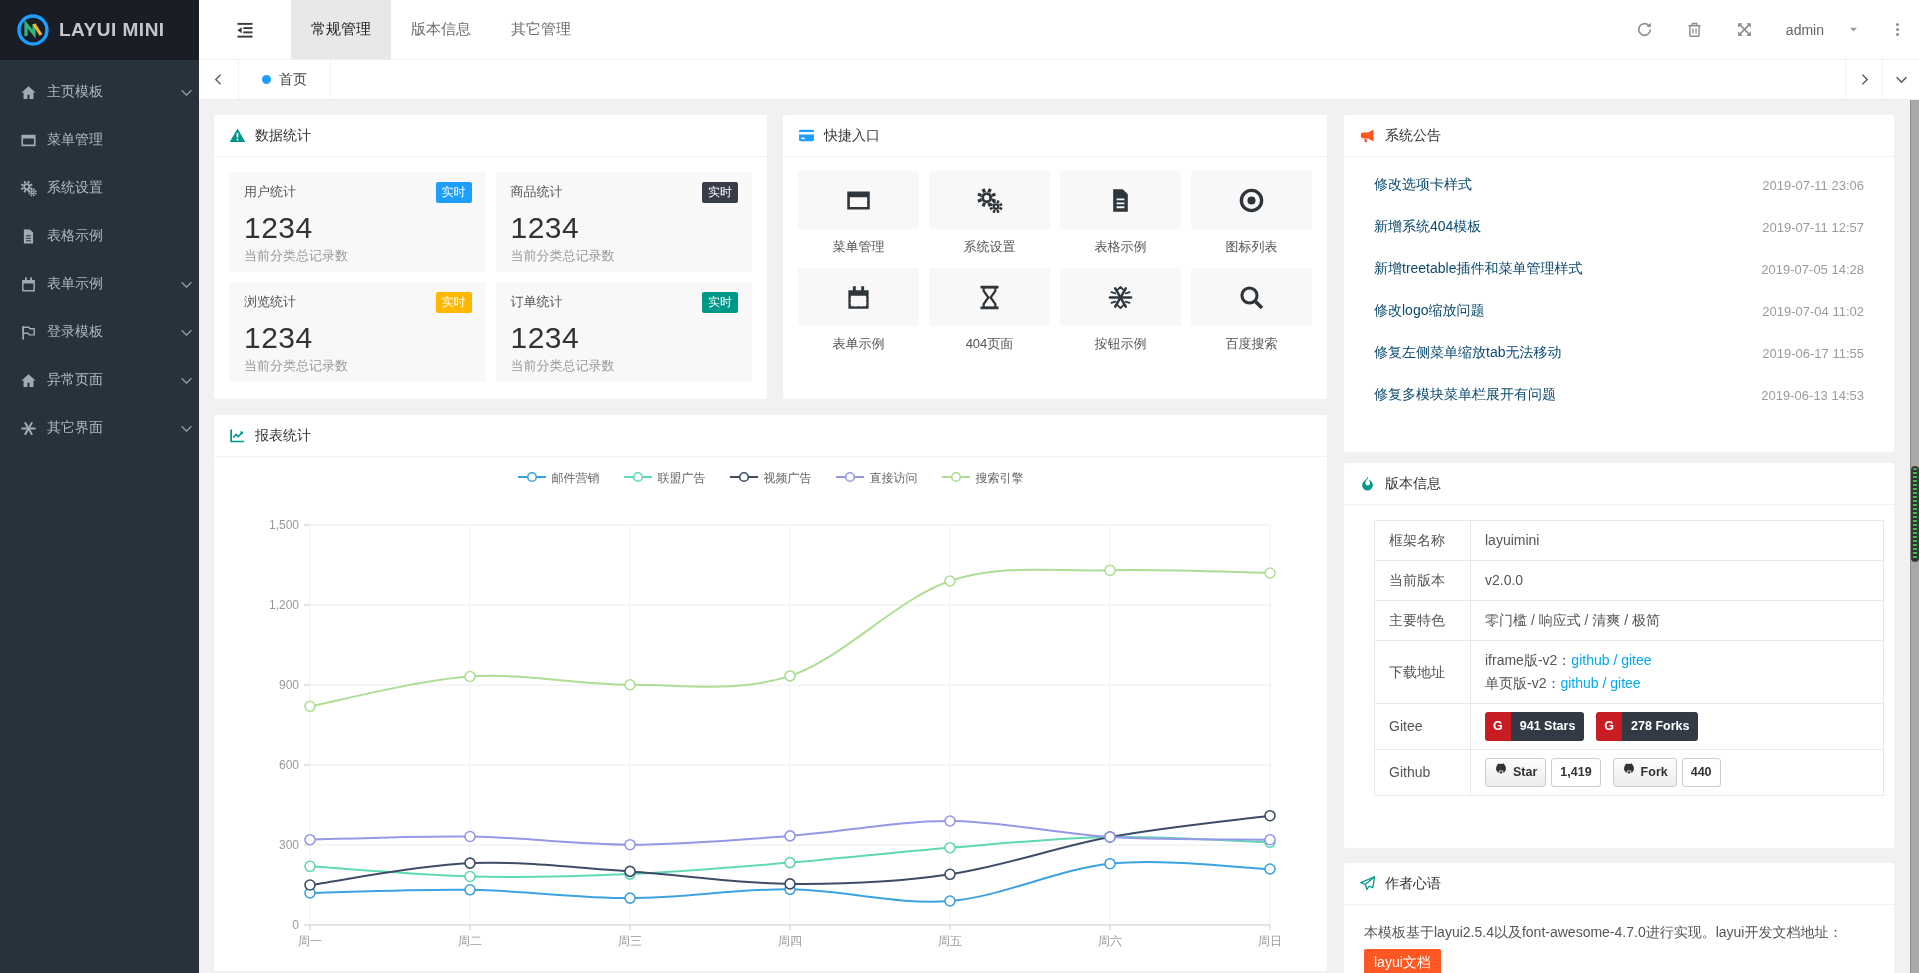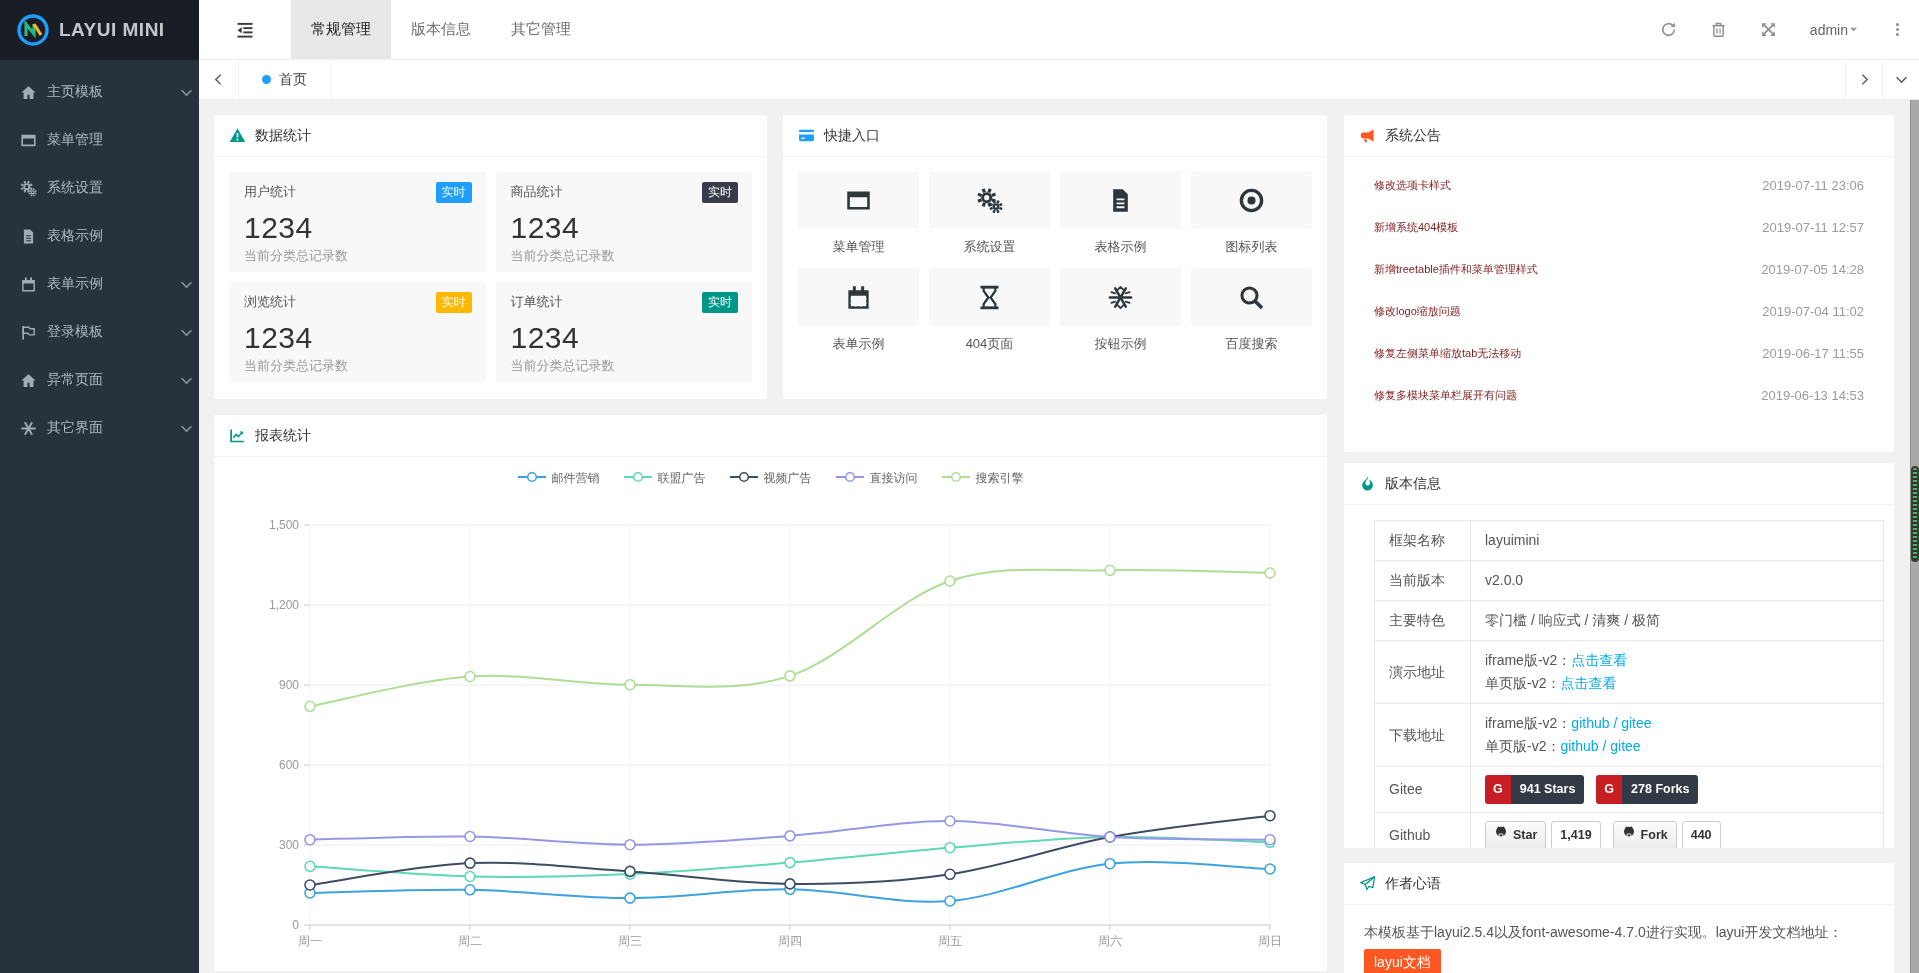--- a/index.html
+++ b/index.html
@@ -21,21 +21,21 @@
 
 .header{position:absolute;left:199px;top:0;right:0;height:60px;background:#fff;border-bottom:1px solid #EFEFEF;display:flex;align-items:stretch;z-index:5}
 .hamburger{width:92px;display:flex;align-items:center;justify-content:center;cursor:pointer}
 .hamburger .h-icon{width:20px;height:20px;color:#3a3a3a}
 .module-tabs{display:flex}
 .module-tab{width:100px;display:flex;align-items:center;justify-content:center;font-size:15px;color:#6F6F6F;cursor:pointer;white-space:nowrap}
 .module-tab.active{background:#E8E8E8;color:#1F1F1F}
 .header-right{margin-left:auto;display:flex;align-items:stretch}
 .hbtn{width:50px;display:flex;align-items:center;justify-content:center;color:#8D8D8D;cursor:pointer}
 .hbtn .h-icon{width:17px;height:17px}
-.admin{display:flex;align-items:center;gap:0;color:#666;font-size:14px;padding:0 16px;cursor:pointer}
+.admin{display:flex;align-items:center;gap:24px;color:#666;font-size:14px;padding:0 16px;cursor:pointer}
 .admin .caret{width:11px;height:11px;color:#9a9a9a}
 .more-box{width:44px;display:flex;align-items:center;justify-content:center;color:#8D8D8D;cursor:pointer}
 .more-box .h-icon{width:15px;height:15px}
 
 
 .tabbar{position:absolute;left:199px;top:60px;right:0;height:40px;background:#fff;border-bottom:1px solid #ECECEC;display:flex;z-index:4}
 .tab-nav{width:40px;border-right:1px solid #F2F2F2;display:flex;align-items:center;justify-content:center;color:#555;cursor:pointer}
 .tab-nav .h-icon,.tab-ctrl .h-icon{width:13px;height:13px}
 .tab{width:92px;display:flex;align-items:center;justify-content:center;gap:8px;font-size:14px;color:#444;border-right:1px solid #F2F2F2;cursor:pointer}
 .tab .dot{width:9px;height:9px;border-radius:50%;background:#1E9FFF}
@@ -59,21 +59,21 @@
 
 .quick-grid{padding:14px 15px;display:grid;grid-template-columns:repeat(4,1fr);gap:12px 10px}
 .q-item{text-align:center;cursor:pointer}
 .q-box{height:58px;background:#F8F8F8;display:flex;align-items:center;justify-content:center;color:#2E353B;border-radius:2px}
 .q-box .q-icon{width:27px;height:27px}
 .q-label{font-size:13px;color:#555;margin-top:9px}
 
 
 .ann-list{padding:7px 0}
 .ann-row{height:42px;display:flex;align-items:center;justify-content:space-between;padding:0 30px 0 30px}
-.ann-text{font-size:11px;color:#7f1d1d;white-space:nowrap;overflow:hidden}
+.ann-text{font-size:14px;color:#0c4a6e;white-space:nowrap;overflow:hidden}
 .ann-date{font-size:13px;color:#9B9B9B;white-space:nowrap;margin-left:12px}
 
 
 .legend{display:flex;justify-content:center;align-items:center;gap:24px;margin-top:13px}
 .legend-item{display:flex;align-items:center;gap:6px;font-size:12px;color:#666;cursor:pointer}
 .chart-wrap{position:relative}
 
 
 .v-table{border-collapse:collapse;margin:15px 30px;width:calc(100% - 40px);font-size:14px;color:#555;table-layout:fixed}
 .v-table td{border:1px solid #E9E9E9;padding:8px 14px;vertical-align:middle;line-height:23px}
@@ -672,24 +672,20 @@
             </tr>
             <tr>
               <td class="lbl">当前版本</td>
               <td>v2.0.0</td>
             </tr>
             <tr>
               <td class="lbl">主要特色</td>
               <td>零门槛 / 响应式 / 清爽 / 极简</td>
             </tr>
             <tr>
-              <td class="lbl">演示地址</td>
-              <td><span>iframe版-v2：</span><a class="v-link">点击查看</a><br><span>单页版-v2：</span><a class="v-link">点击查看</a></td>
-            </tr>
-            <tr>
               <td class="lbl">下载地址</td>
               <td><span>iframe版-v2：</span><a class="v-link">github</a><span class="v-link"> / </span><a class="v-link">gitee</a><br><span>单页版-v2：</span><a class="v-link">github</a><span class="v-link"> / </span><a class="v-link">gitee</a></td>
             </tr>
             <tr>
               <td class="lbl">Gitee</td>
               <td><span class="gitee-badge">
                   <span class="gb-l">G</span>
                   <span class="gb-r">941 Stars</span>
                 </span><span class="gitee-badge">
                   <span class="gb-l">G</span>

